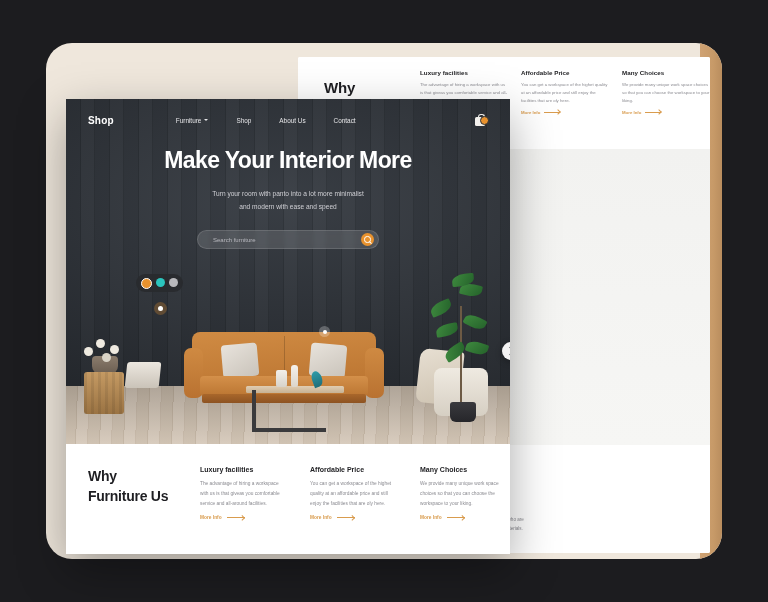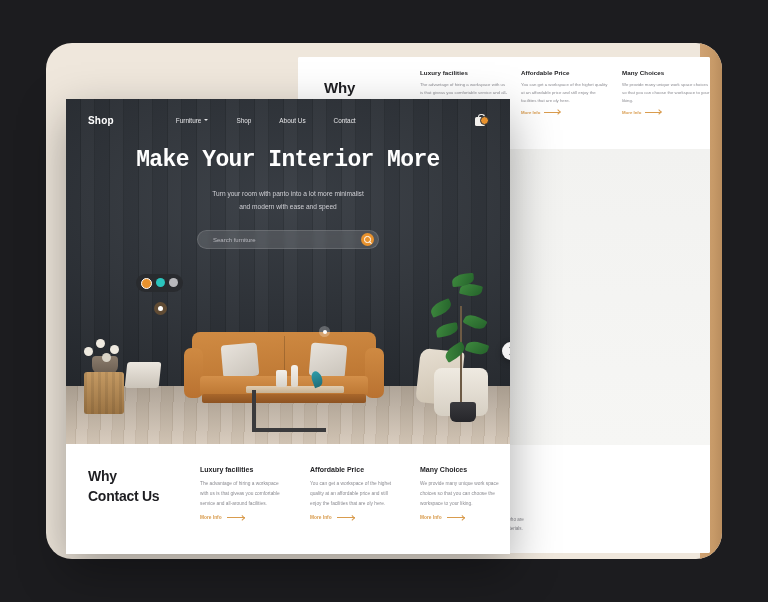--- a/index.html
+++ b/index.html
@@ -133,21 +133,21 @@
   .navlinks{display:flex;gap:28px;margin-left:62px;align-items:center;}
   .navlinks a{font-size:6.4px;color:#e6e6e8;text-decoration:none;display:flex;align-items:center;gap:3px;}
   .chev{width:0;height:0;border-left:2.2px solid transparent;border-right:2.2px solid transparent;border-top:2.6px solid #e6e6e8;display:block;}
   .cart{margin-left:auto;position:relative;width:13px;height:13px;}
   .cart .bag{position:absolute;left:0;top:3px;width:10px;height:9px;background:#f2f0ec;border-radius:1.5px;}
   .cart .handle{position:absolute;left:2.6px;top:.5px;width:5px;height:4px;border:1.2px solid #f2f0ec;border-bottom:none;border-radius:3px 3px 0 0;}
   .cart .badge{position:absolute;right:-1px;top:2px;width:7px;height:7px;border-radius:50%;background:#e8922e;border:1px solid #2b3036;}
 
   
   .hero-copy{position:absolute;left:0;top:47px;width:100%;text-align:center;z-index:5;}
-  .hero-copy h1{margin:0;font-size:23px;line-height:1.28;font-weight:700;color:#fff;letter-spacing:-.6px;font-family:Liberation Mono, monospace;}
+  .hero-copy h1{margin:0;font-size:23px;line-height:1.28;font-weight:700;color:#fff;letter-spacing:-.6px;}
   .hero-copy p{margin:13px auto 0;font-size:6.6px;line-height:1.95;color:#cfcfd4;max-width:220px;}
   .searchbar{
     margin:16px auto 0;width:182px;height:19px;border-radius:11px;
     background:rgba(255,255,255,.13);border:1px solid rgba(255,255,255,.13);
     display:flex;align-items:center;padding:0 4px 0 13px;box-sizing:border-box;
     backdrop-filter:blur(2px);
   }
   .searchbar input{
     flex:1;background:transparent;border:none;outline:none;color:#cfcfd4;font-size:6px;
     font-family:"Liberation Sans", sans-serif;
@@ -459,21 +459,21 @@
         </div>
       <div class="dot-handle2">
           <i></i>
         </div>
       <div class="hero-next"></div>
     </div>
 
     <div class="why">
       <div class="why-h">
         <span>Why</span><br>
-        <span>Contact Us</span>
+        <span>Furniture Us</span>
       </div>
       <div class="fcols">
         <div class="fcol">
           <h4>Luxury facilities</h4>
           <p>The advantage of hiring a workspace with us is that giveas you comfortable service and all-around facilities.</p>
           <div class="fmore">
             <span>More Info</span>
             <i></i>
           </div>
         </div>

